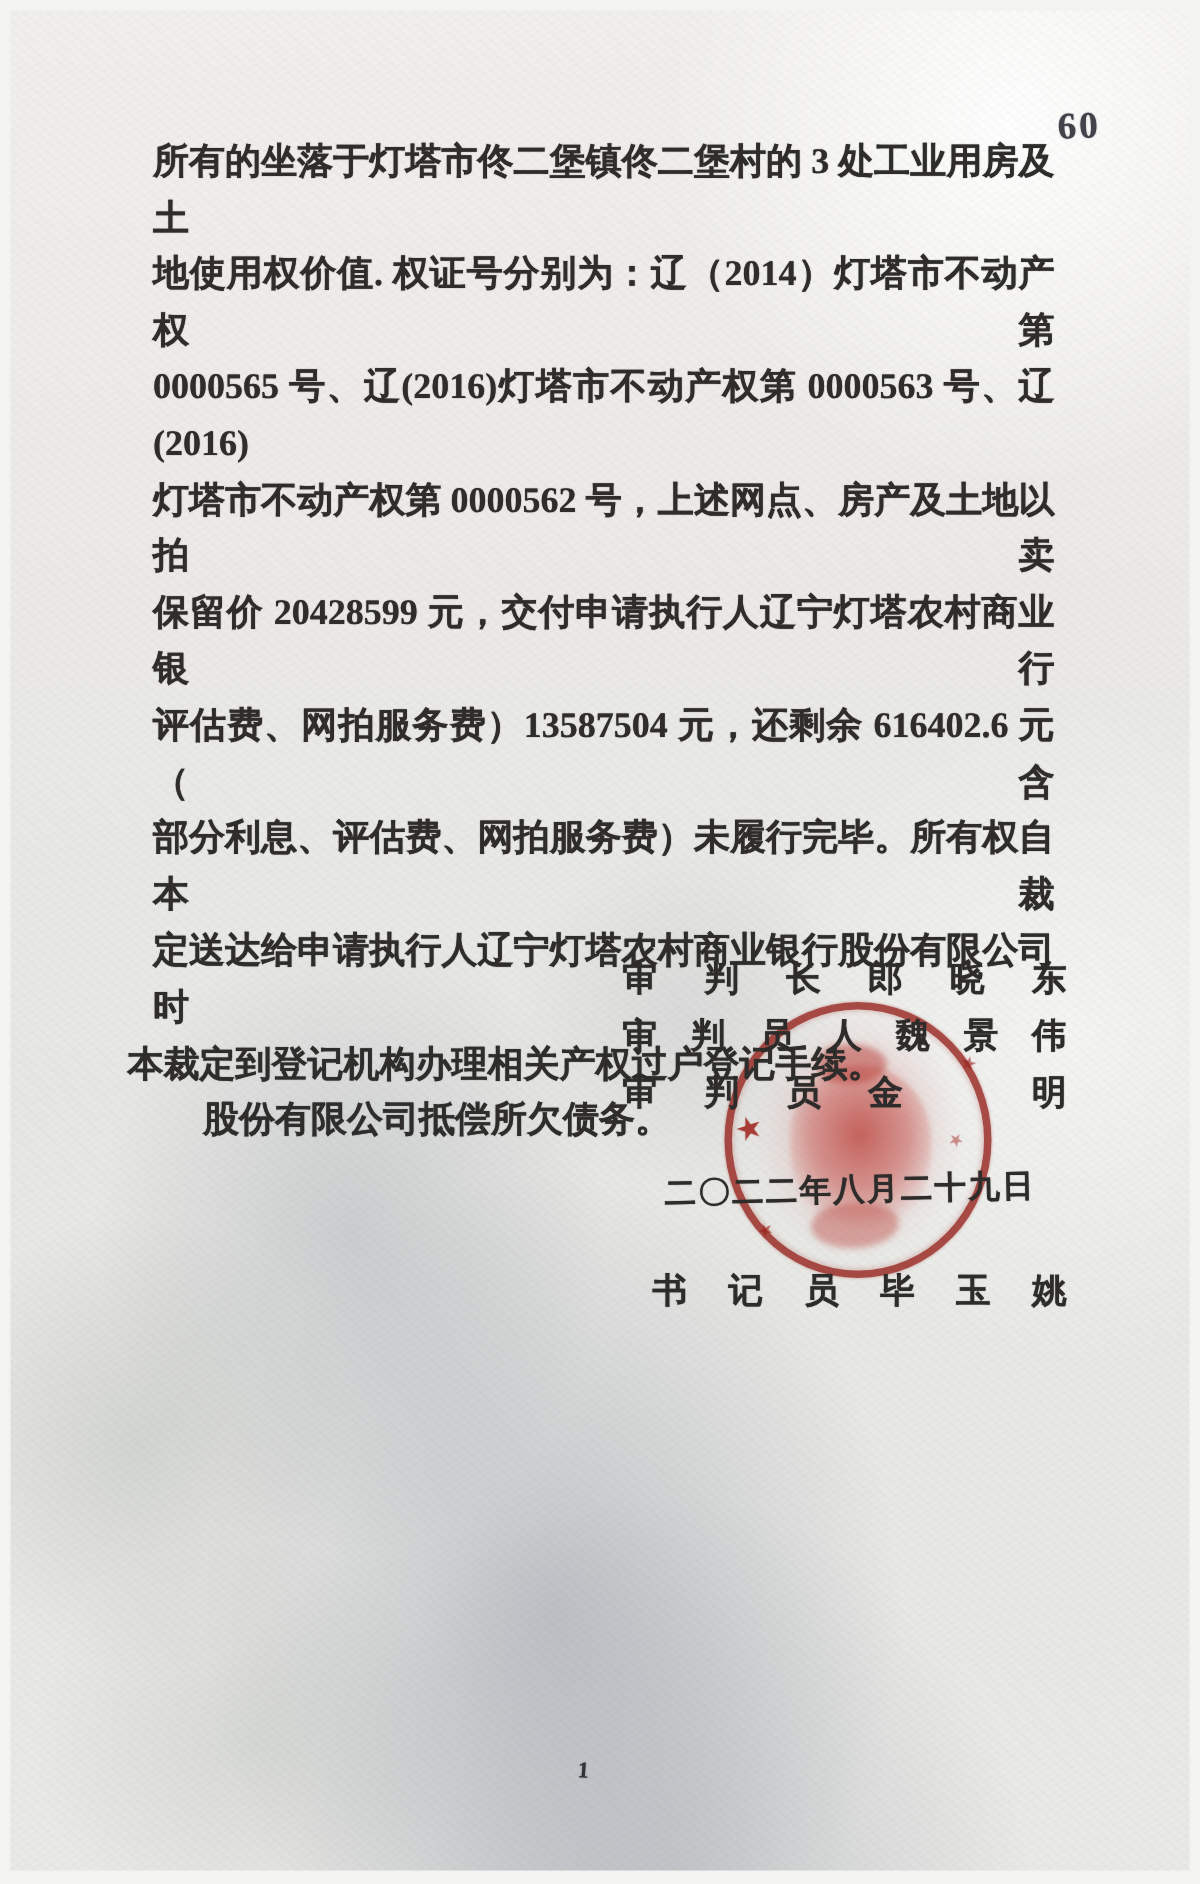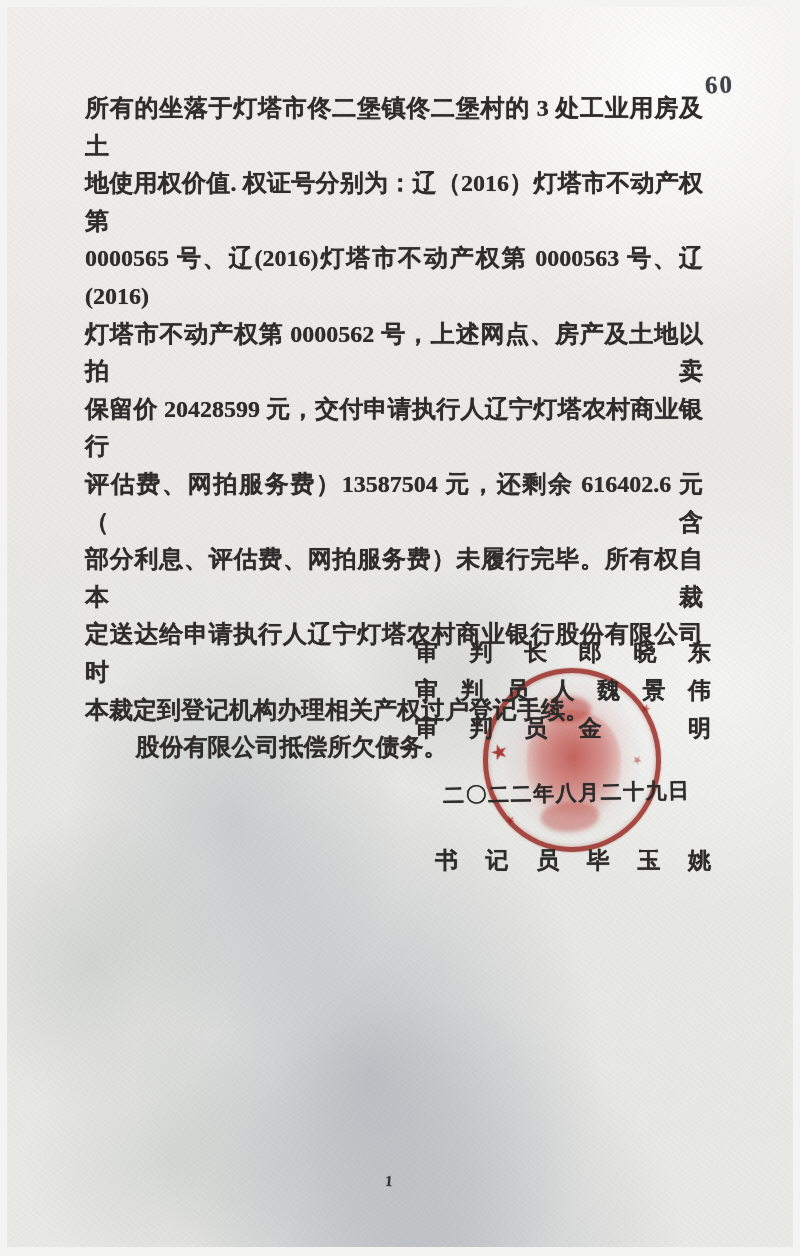--- a/index.html
+++ b/index.html
@@ -33,21 +33,21 @@
     color:#41424a;letter-spacing:2px;text-shadow:0 0 1px rgba(60,60,70,.7);
     transform:rotate(-2deg);
   }
 
   .body-text{
     position:absolute;left:78px;top:83px;width:618px;z-index:2;
     font-size:24px;line-height:37.6px;font-weight:600;color:#2e2d2b;
     text-shadow:0 0 .7px rgba(46,45,43,.85);
   }
   .body-text .line{text-align:justify;white-space:nowrap;}
-  .body-text .line.fill{white-space:normal;text-align-last:justify;}
+  .body-text .line.fill{white-space:normal;text-align-last:justify;margin-left:17px;}
   .body-text .line.ind{text-indent:2.1em;}
 
   
   .sig-row{position:absolute;display:flex;justify-content:space-between;z-index:2;
            font-weight:700;color:#2d2c2a;text-shadow:0 0 .7px rgba(45,44,42,.85);}
   .sig-row span{display:inline-block;min-width:1em;text-align:center;}
   .sig-r0{left:408px;top:630px;width:296px;font-size:23px;}
   .sig-r1{left:408px;top:668px;width:296px;font-size:23px;}
   .sig-r2{left:408px;top:706px;width:296px;font-size:23px;}
   .sig-date{left:436px;top:772px;width:246px;font-size:21px;transform:rotate(-1.2deg);}
@@ -86,21 +86,21 @@
 </style>
 </head>
 <body>
 
 <div class="scan">
 
   <div class="corner-num">60</div>
 
   <div class="body-text" id="body-lines">
       <div class="line fill">所有的坐落于灯塔市佟二堡镇佟二堡村的 3 处工业用房及土</div>
-      <div class="line fill">地使用权价值. 权证号分别为：辽（2016）灯塔市不动产权第</div>
+      <div class="line fill">地使用权价值. 权证号分别为：辽（2014）灯塔市不动产权第</div>
       <div class="line fill">0000565 号、辽(2016)灯塔市不动产权第 0000563 号、辽(2016)</div>
       <div class="line fill">灯塔市不动产权第 0000562 号，上述网点、房产及土地以拍卖</div>
       <div class="line fill">保留价 20428599 元，交付申请执行人辽宁灯塔农村商业银行</div>
       <div class="line fill">评估费、网拍服务费）13587504 元，还剩余 616402.6 元（含</div>
       <div class="line fill">部分利息、评估费、网拍服务费）未履行完毕。所有权自本裁</div>
       <div class="line fill">定送达给申请执行人辽宁灯塔农村商业银行股份有限公司时</div>
       <div class="line">本裁定到登记机构办理相关产权过户登记手续。</div>
       <div class="line ind">股份有限公司抵偿所欠债务。</div>
     </div>
 

